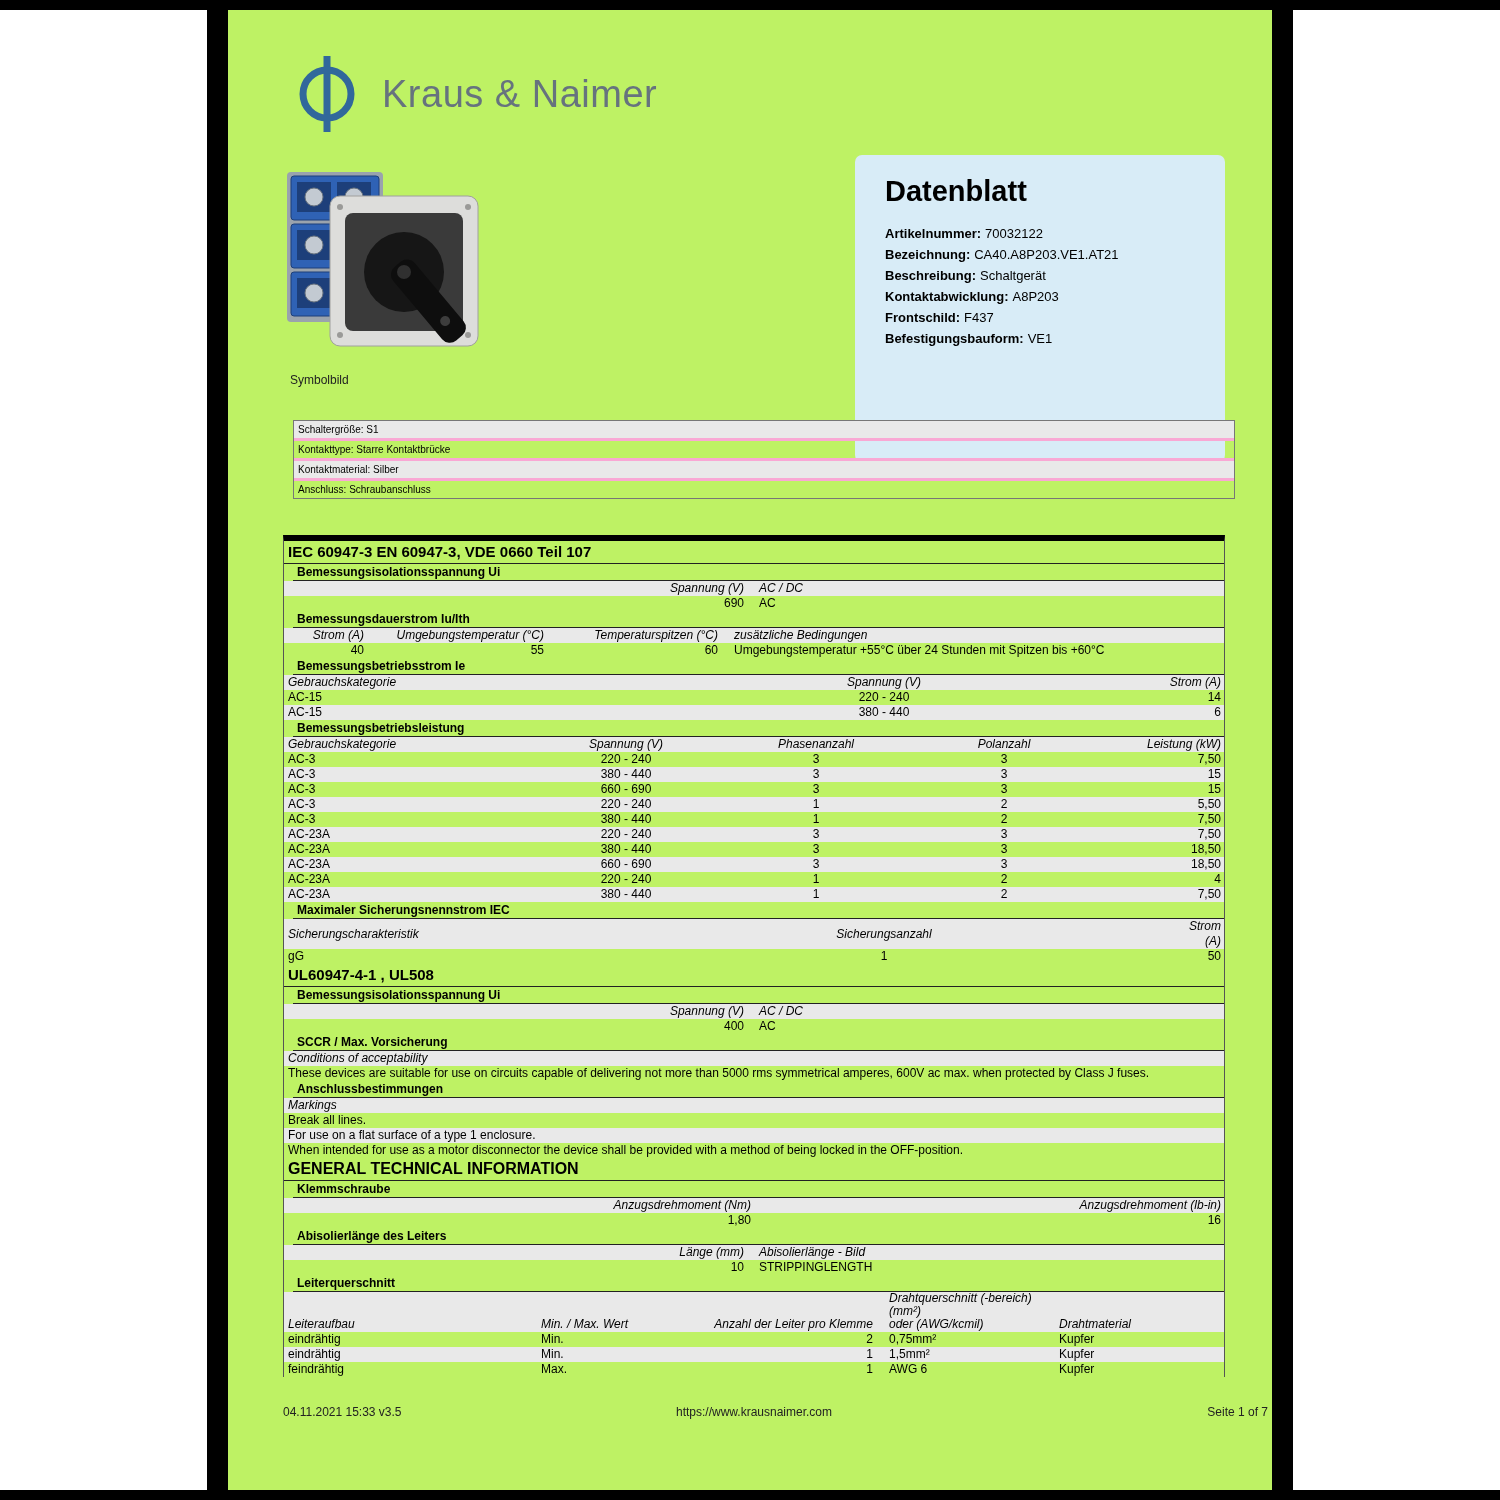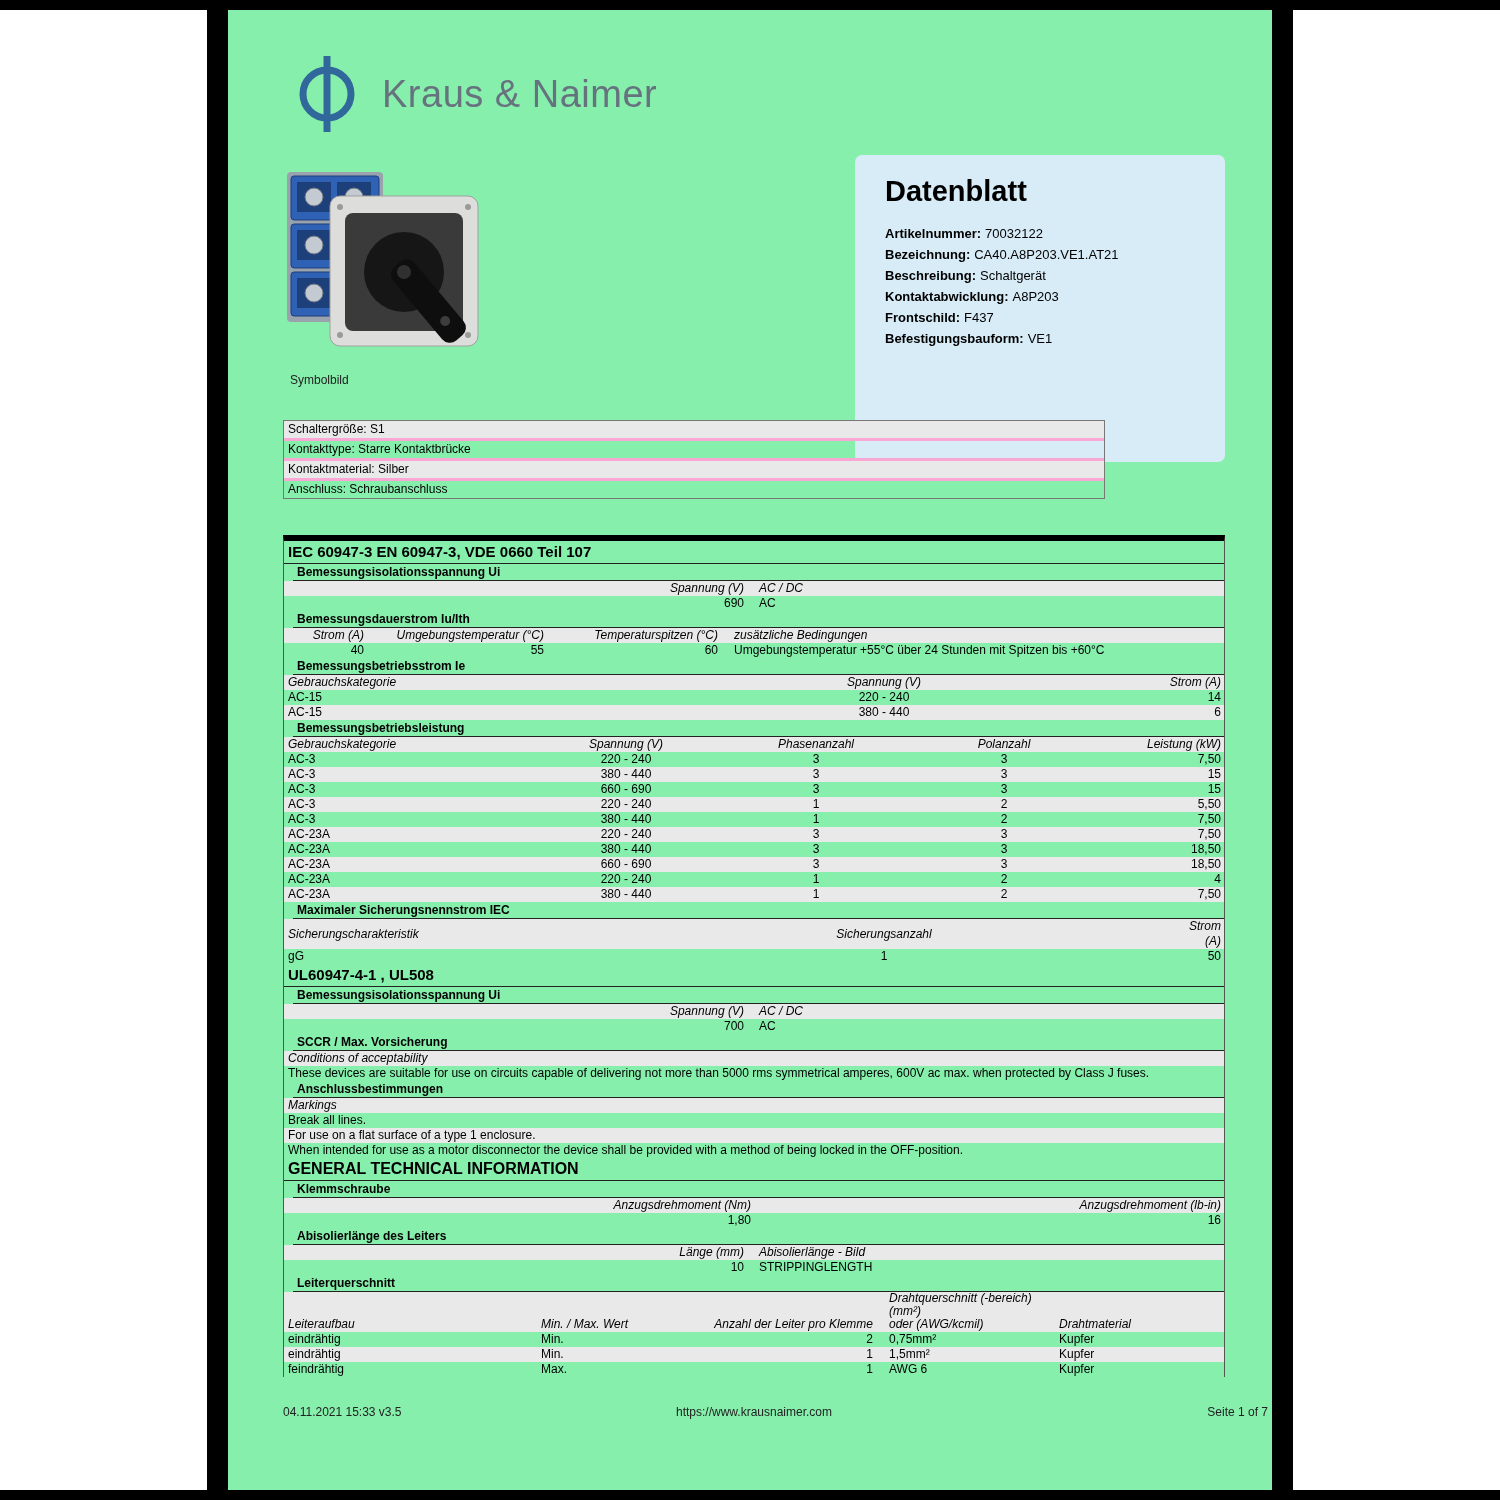--- a/index.html
+++ b/index.html
@@ -5,39 +5,39 @@
   * { margin:0; padding:0; box-sizing:border-box; }
   html,body { width:1500px; height:1500px; background:#ffffff; }
   body { font-family:"Liberation Sans", sans-serif; color:#000; position:relative; overflow:hidden; }
 
   .frame { position:absolute; background:#000; }
   #frame-top { left:0; top:0; width:1500px; height:10px; }
   #frame-bottom { left:0; bottom:0; width:1500px; height:10px; }
   #frame-left { left:207px; top:0; width:21px; height:1500px; }
   #frame-right { left:1272px; top:0; width:21px; height:1500px; }
 
-  .page { position:absolute; left:228px; top:10px; width:1044px; height:1480px; background:#86efac; }
+  .page { position:absolute; left:228px; top:10px; width:1044px; height:1480px; background:#bef264; }
 
   
   .logo { position:absolute; left:62px; top:42px; display:flex; align-items:center; }
   .logo-text { font-size:38px; color:#66737e; margin-left:18px; letter-spacing:0.5px; }
 
   
   .product { position:absolute; left:55px; top:150px; width:200px; height:210px; }
   .caption { position:absolute; left:62px; top:363px; font-size:12px; color:#222; }
 
   
   .infobox { position:absolute; left:627px; top:145px; width:370px; height:307px; background:#d8ecf7; border-radius:7px; padding:20px 30px; }
   .infobox h1 { font-size:29px; font-weight:bold; margin-bottom:15px; }
   .field { font-size:13px; line-height:21px; }
   .field b { font-weight:bold; }
   .field span { margin-left:4px; }
 
   
-  .summary { position:absolute; left:55px; top:410px; width:822px; border:1px solid #777; font-size:12px; }
+  .summary { position:absolute; left:65px; top:410px; width:942px; border:1px solid #777; font-size:10px; }
   .summary .srow { min-height:17px; line-height:17px; padding-left:4px; border-top:3px solid #f9a8d4; }
   .summary .srow:first-child { border-top:none; }
   .gray { background:#e9e9e9; }
 
   
   .tbl { position:absolute; left:55px; top:525px; width:942px; border-left:1px solid #555; border-right:1px solid #555; border-top:6px solid #000000; font-size:12px; }
   .trow { min-height:15px; line-height:15px; display:grid; align-items:center; }
   .sec { font-weight:bold; border-bottom:1px solid #222; padding:1px 4px; line-height:14px;margin-left:9px; }
   .big { font-weight:bold; font-size:15px; border-bottom:1px solid #222; padding:3px 4px; line-height:16px; }
   .big2 { font-size:16px; }
@@ -273,21 +273,21 @@
     </div>
 
     <div class="big">UL60947-4-1 , UL508</div>
 
     <div class="sec">Bemessungsisolationsspannung Ui</div>
     <div class="trow g-ui gray it">
       <span class="r">Spannung (V)</span>
       <span>AC / DC</span>
     </div>
     <div class="trow g-ui">
-      <span class="r">700</span>
+      <span class="r">400</span>
       <span>AC</span>
     </div>
 
     <div class="sec">SCCR / Max. Vorsicherung</div>
     <div class="trow gray it full">Conditions of acceptability</div>
     <div class="trow full">These devices are suitable for use on circuits capable of delivering not more than 5000 rms symmetrical amperes, 600V ac max. when protected by Class J fuses.</div>
 
     <div class="sec">Anschlussbestimmungen</div>
     <div class="trow gray it full">Markings</div>
     <div class="trow full">Break all lines.</div>

